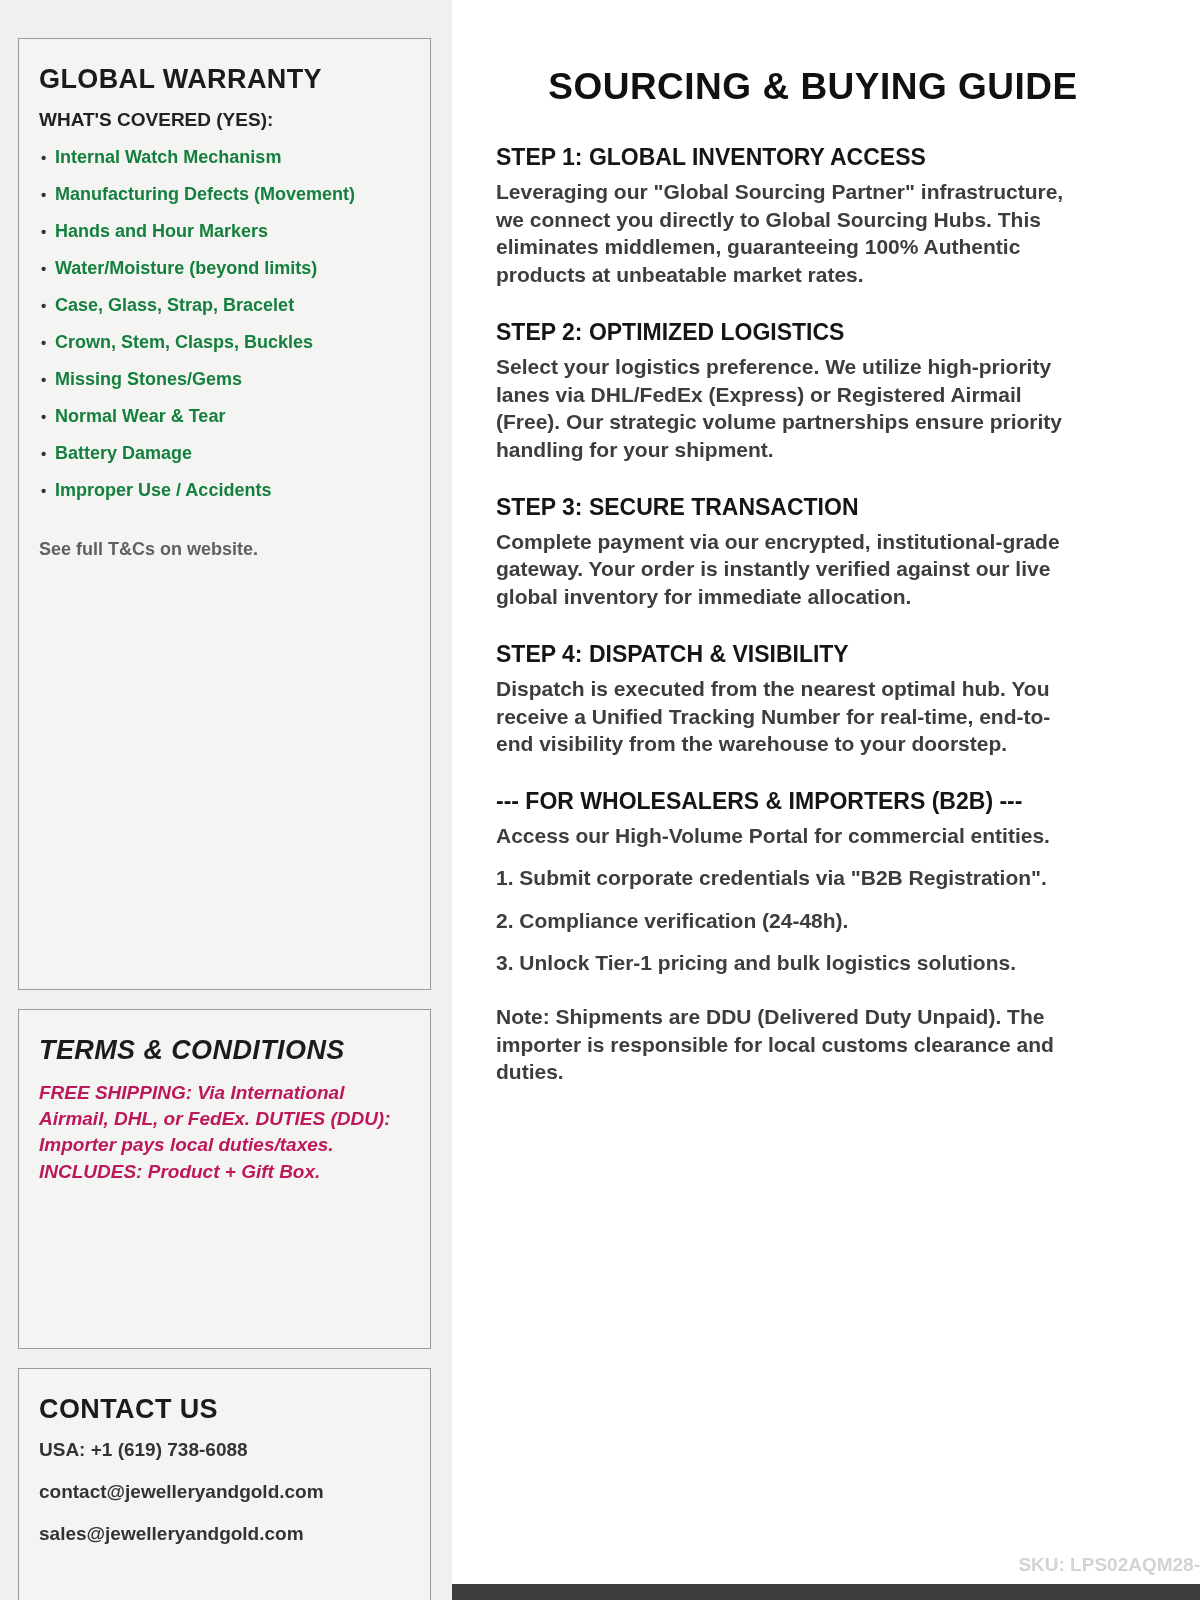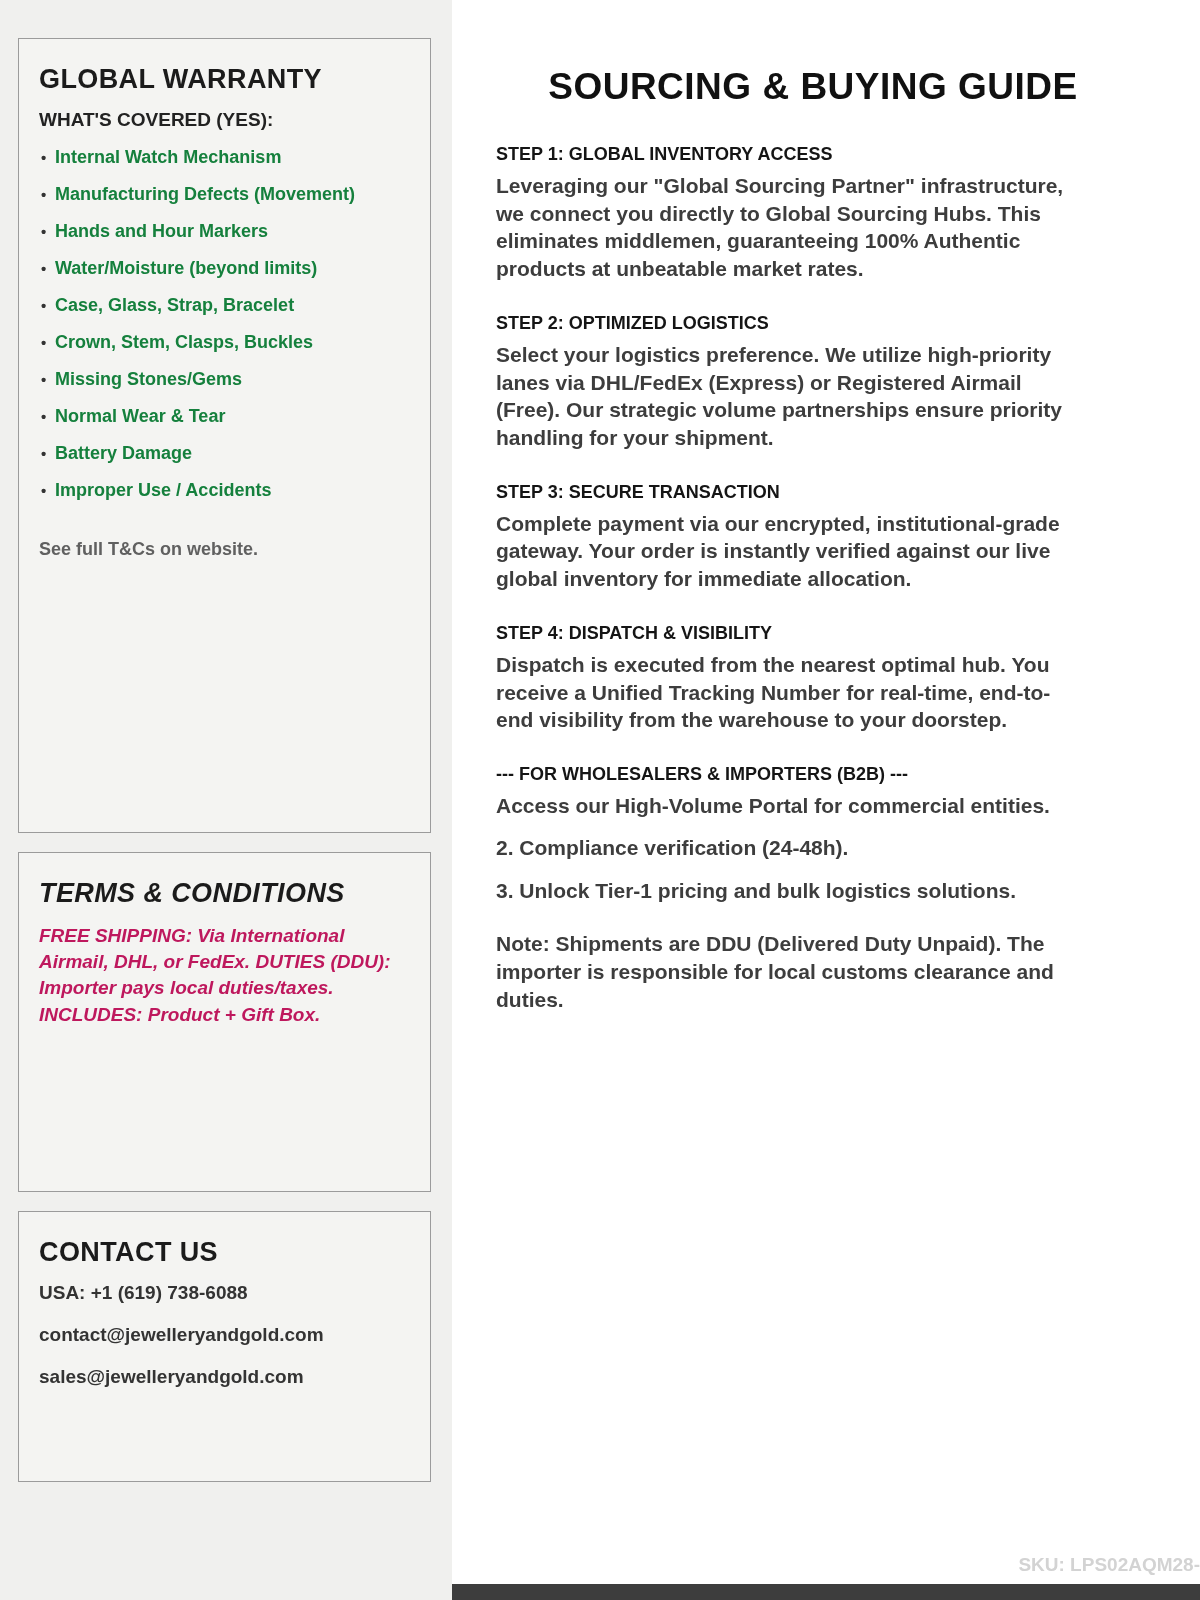--- a/index.html
+++ b/index.html
@@ -3,37 +3,37 @@
 <meta charset="utf-8">
 <style>
   * { margin:0; padding:0; box-sizing:border-box; }
   html,body { background:#ffffff; }
   body { width:1200px; height:1600px; font-family:"Liberation Sans", sans-serif; }
   .page { position:relative; width:1200px; height:1600px; background:#ffffff; overflow:hidden; }
 
   
   .sidebar { position:absolute; left:0; top:0; width:452px; height:1600px; background:#f0f0ee; padding:38px 21px 0 18px; }
   .box { background:#f4f4f2; border:1px solid #9b9b9b; padding:25px 20px; margin-bottom:19px; }
-  .box-warranty { height:795px; }
+  .box-warranty { height:952px; }
   .box-terms { height:340px;font-style:italic; }
   .box-contact { height:271px; }
   .box h2 { font-size:27px; font-weight:700; color:#1b1b1b; letter-spacing:0.4px; margin-bottom:14px; }
   .box h3 { font-size:19px; font-weight:700; color:#222222; margin:0 0 8px; }
   .box h3.second { margin-top:36px; }
   .box ul { list-style:none; }
   .box li { font-size:18px; font-weight:600; color:#15803d; padding:8px 0 8px 16px; position:relative; }
   .box li::before { content:"\2022"; position:absolute; left:2px; top:10px; font-size:15px; color:#333333; }
   .footnote { margin-top:30px; font-size:18px; font-weight:600; color:#606060; }
   .terms-body { font-size:19px; font-weight:700; color:#be185d; line-height:1.38; }
   .contact-line { font-size:19px; font-weight:700; color:#333333; margin-bottom:20px; }
 
   
   .main { position:absolute; left:452px; top:16px; width:748px; height:1600px; background:#ffffff; padding:50px 130px 0 44px; }
   .main h1 { text-align:center; font-size:37px; font-weight:800; color:#111111; letter-spacing:0.5px; margin:0 -60px 36px 0; }
-  .step h2, .b2b h2 { font-size:18px; font-weight:700; color:#151515; margin:30px 0 7px; }
+  .step h2, .b2b h2 { font-size:23px; font-weight:700; color:#151515; margin:30px 0 7px; }
   .step p, .b2b p { font-size:21px; font-weight:600; color:#3d3d3d; line-height:1.32; }
   .b2b .intro { margin-bottom:14px; }
   .b2b .b2b-item { margin-bottom:15px; }
   .b2b .note { margin-top:26px; }
 
   
   .sku { position:absolute; right:0; bottom:24px; font-size:19px; font-weight:700; color:#d3d3d3; white-space:nowrap; }
   .bottom-bar { position:absolute; left:452px; right:0; bottom:0; height:16px; background:#3d3d3d; }
 </style>
 </head>
@@ -96,20 +96,21 @@
     </section>
 
     <section class="step">
       <h2>STEP 4: DISPATCH &amp; VISIBILITY</h2>
       <p>Dispatch is executed from the nearest optimal hub. You receive a Unified Tracking Number for real-time, end-to-end visibility from the warehouse to your doorstep.</p>
     </section>
 
     <section class="b2b">
       <h2>--- FOR WHOLESALERS &amp; IMPORTERS (B2B) ---</h2>
       <p class="intro">Access our High-Volume Portal for commercial entities.</p>
+      <p class="b2b-item">1. Submit corporate credentials via "B2B Registration".</p>
       <p class="b2b-item">2. Compliance verification (24-48h).</p>
       <p class="b2b-item">3. Unlock Tier-1 pricing and bulk logistics solutions.</p>
       <p class="note">Note: Shipments are DDU (Delivered Duty Unpaid). The importer is responsible for local customs clearance and duties.</p>
     </section>
   </main>
 
   <div class="sku">SKU: LPS02AQM28-</div>
   <div class="bottom-bar"></div>
 
 </div>

